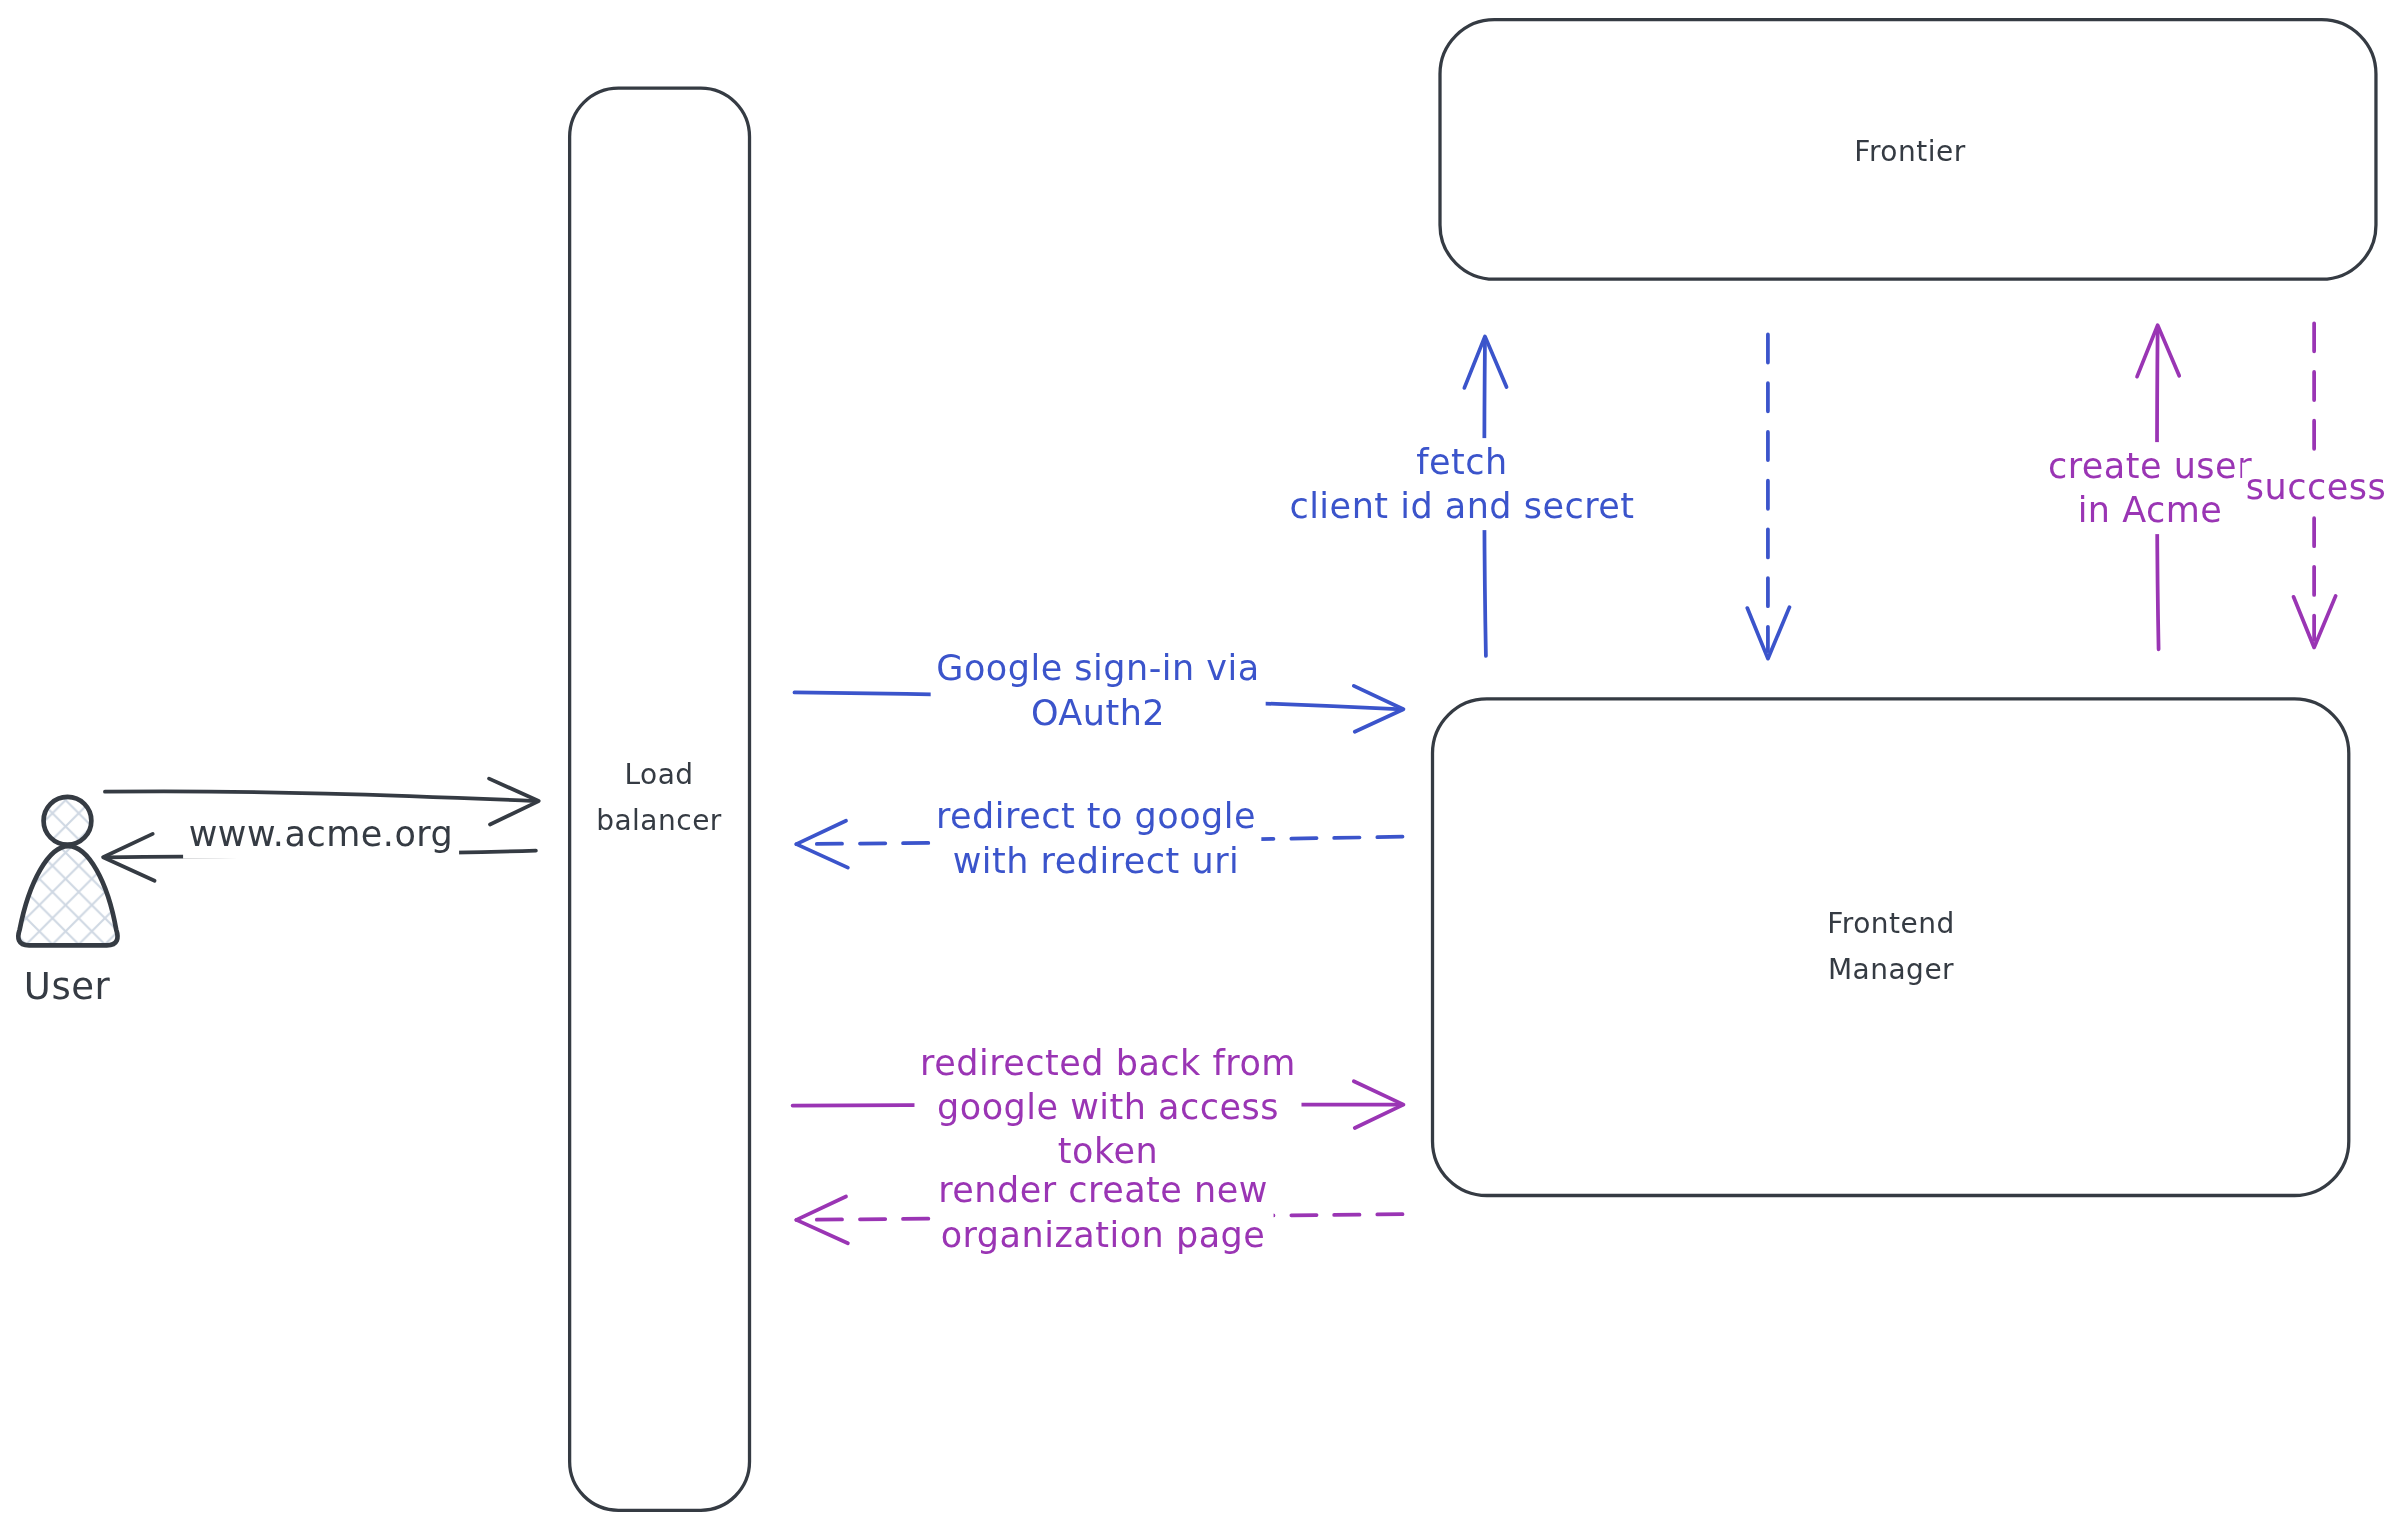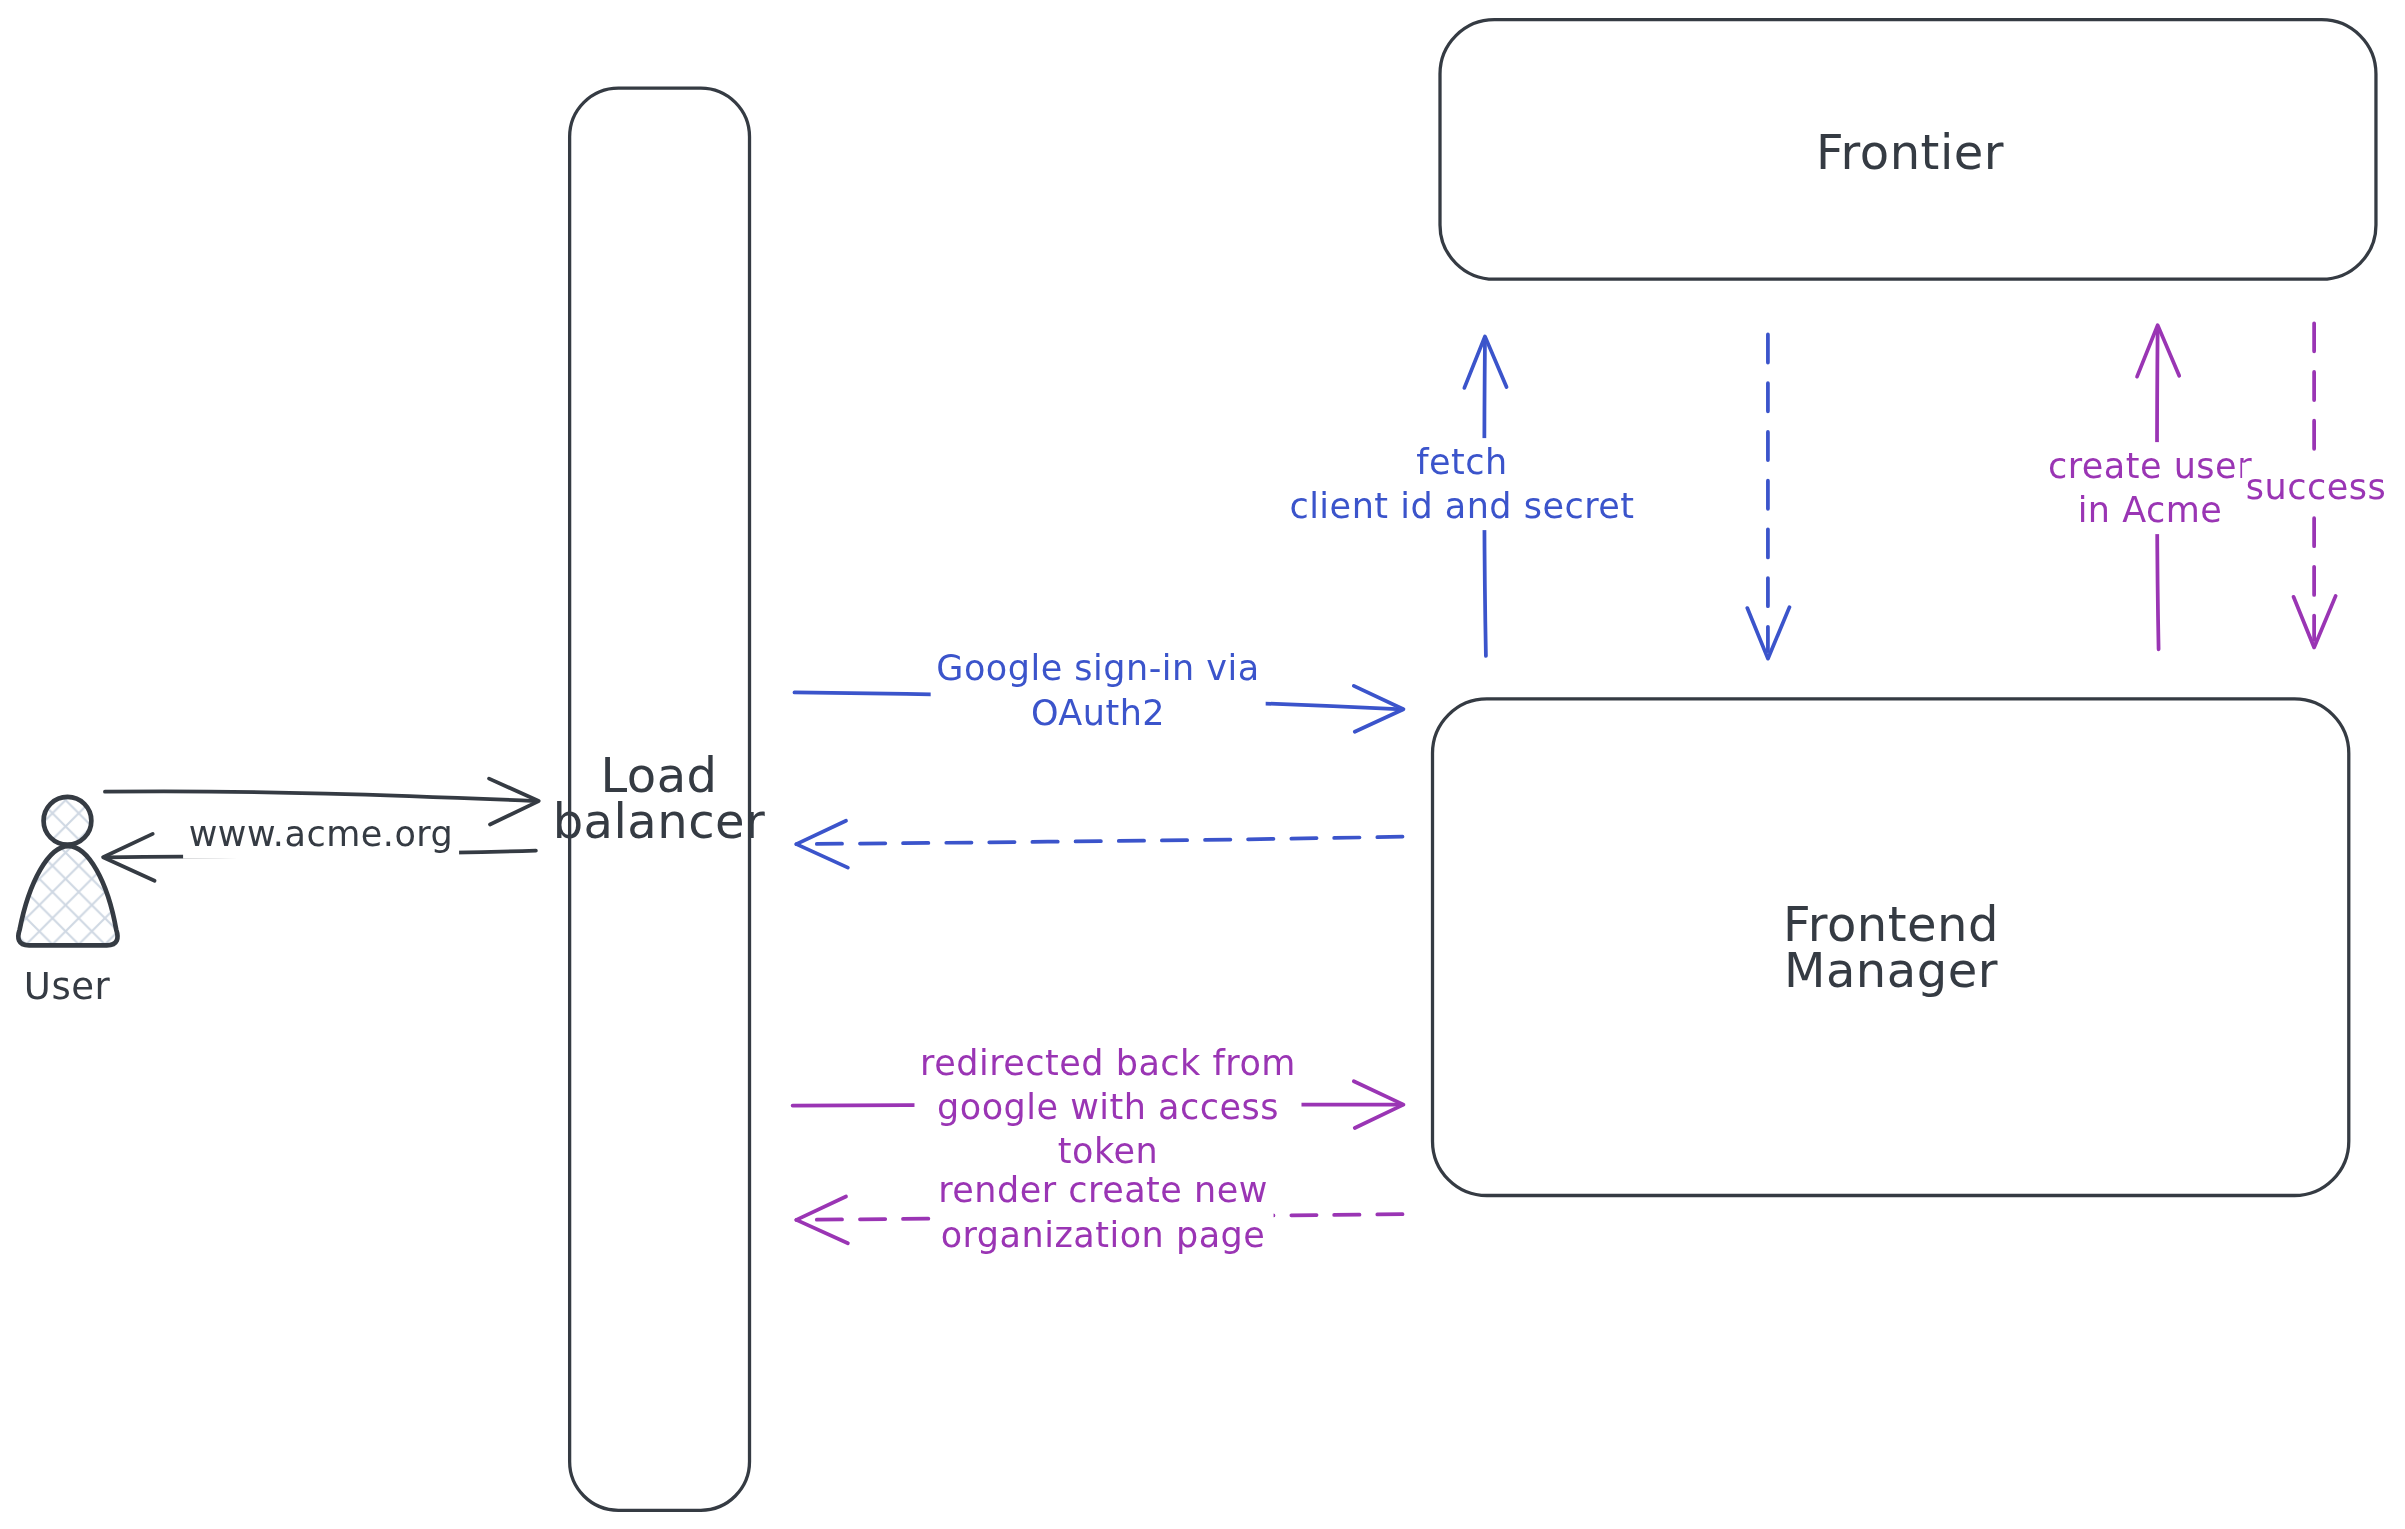--- a/index.html
+++ b/index.html
@@ -29,21 +29,21 @@
     font-size:35px;
     line-height:45px;
     letter-spacing:0.5px;
   }
   .label.lh47{line-height:44px;}
   .node-label{
     position:absolute;
     transform:translate(-50%,-50%);
     text-align:center;
     white-space:pre-line;
-    font-size:48px;
+    font-size:28px;
     line-height:46px;
     letter-spacing:0.5px;
     background:transparent;
   }
   .c-ink{color:var(--ink);}
   .c-blue{color:var(--blue);}
   .c-purple{color:var(--purple);}
 </style>
 </head>
 <body>
@@ -139,20 +139,22 @@
   <div class="node-label c-ink" style="left:1891px;top:947px;">Frontend
 Manager</div>
 
   <div class="node-label c-ink" style="left:67px;top:987px;font-size:37px;text-align:center;">User</div>
 
   <div class="label c-ink" style="left:321px;top:834px;">www.acme.org</div>
 
   <div class="label c-blue" style="left:1098px;top:691px;">Google sign-in via
 OAuth2</div>
 
+  <div class="label c-blue" style="left:1096px;top:839px;">redirect to google
+with redirect uri</div>
 
   <div class="label c-purple lh47" style="left:1092px;top:1107px;margin-left:16px;">redirected back from
 google with access
 token</div>
 
   <div class="label c-purple" style="left:1094px;top:1213px;margin-left:9px;">render create new
 organization page</div>
 
   <div class="label c-blue lh47" style="left:1462px;top:484px;">fetch
 client id and secret</div>

